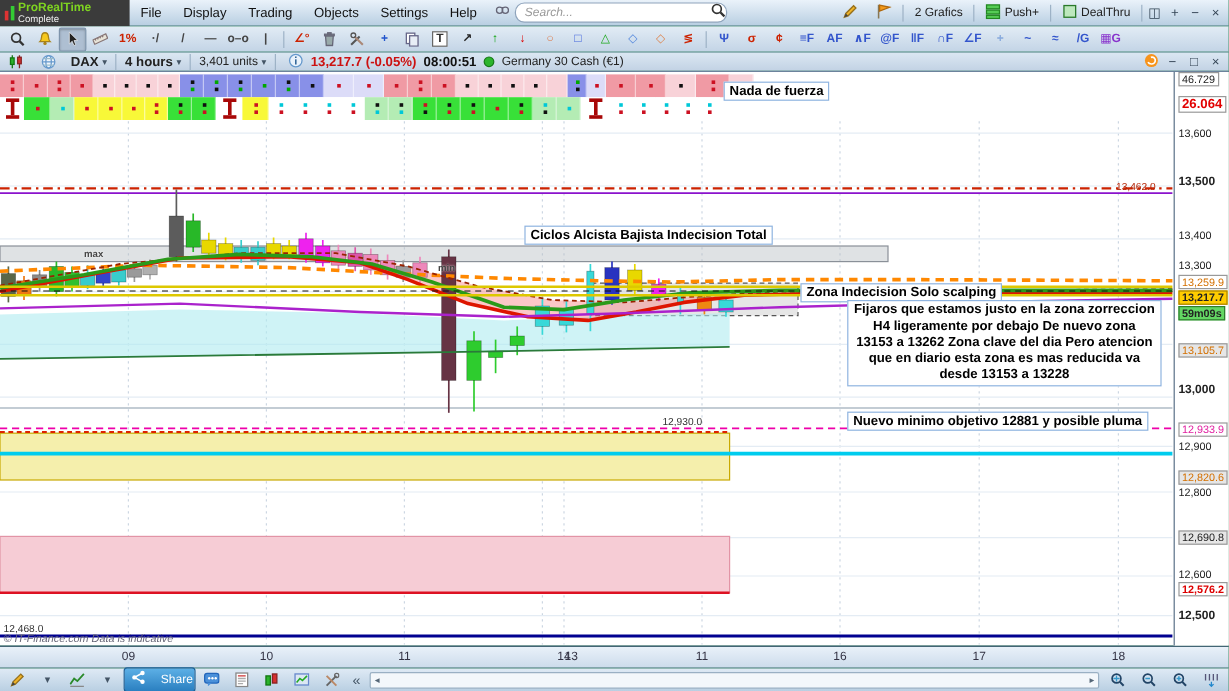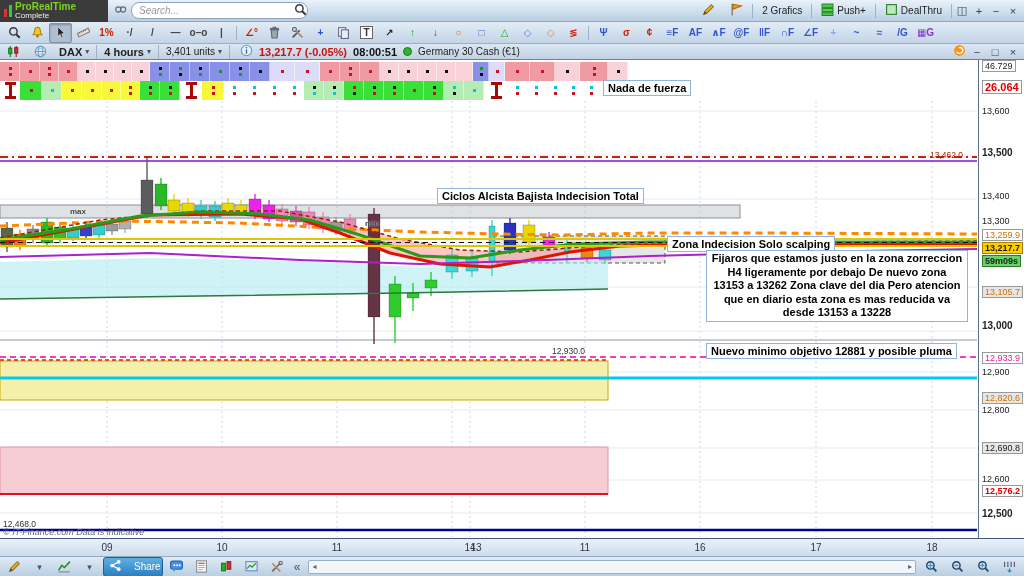--- a/index.html
+++ b/index.html
@@ -97,20 +97,28 @@
   <div id="logo">
     <span class="bars">
           <i></i>
           <i></i>
         </span>
     <span class="ltxt">
       <div class="l1">ProRealTime</div>
       <div class="l2">Complete</div>
     </span>
   </div>
+  <div id="menus" style="display: flex;">
+        <span class="menu-item">File</span>
+        <span class="menu-item">Display</span>
+        <span class="menu-item">Trading</span>
+        <span class="menu-item">Objects</span>
+        <span class="menu-item">Settings</span>
+        <span class="menu-item">Help</span>
+      </div>
   <div id="searchwrap">
     <span class="icon" id="adv-search"><svg viewBox="0 0 12 12" width="13" height="13">
             <circle cx="4" cy="6" r="2.4" fill="none" stroke="#667"></circle>
             <circle cx="8.4" cy="6" r="2.4" fill="none" stroke="#667"></circle>
             <line x1="5.8" y1="4" x2="6.6" y2="4" stroke="#667"></line>
           </svg></span>
     <input id="searchbox" placeholder="Search..." style="">
     <span id="search-mag"><svg viewBox="0 0 12 12" width="13" height="13">
             <circle cx="5" cy="5" r="3.4" fill="none" stroke="#333" stroke-width="1.3"></circle>
             <line x1="7.6" y1="7.6" x2="10.8" y2="10.8" stroke="#333" stroke-width="1.8"></line>
@@ -696,21 +704,21 @@
         <span class="cell" style="width: 18px; background: rgb(255, 255, 255);">
           <span class="dot" style="background: rgb(0, 200, 216);"></span>
           <span class="dot" style="background: rgb(204, 17, 34);"></span>
         </span>
         <span class="cell" style="width: 18px; background: rgb(255, 255, 255);">
           <span class="dot" style="background: rgb(0, 200, 216);"></span>
           <span class="dot" style="background: rgb(204, 17, 34);"></span>
         </span>
       </div>
 
-  <div class="ann" style="left:603px;top:20px">Nada de fuerza</div>
+  <div class="ann" style="left:603px;top:8px">Nada de fuerza</div>
   <div class="ann" style="left:437px;top:128px">Ciclos Alcista Bajista Indecision Total</div>
   <div class="ann" style="left:667px;top:176px">Zona Indecision Solo scalping</div>
   <div class="ann" id="ann-fijaros" style="left:706px;top:190px">Fijaros que estamos justo en la zona zorreccion H4 ligeramente por debajo De nuevo zona 13153 a 13262 Zona clave del dia Pero atencion que en diario esta zona es mas reducida va desde 13153 a 13228</div>
   <div class="ann" style="left:706px;top:283px">Nuevo minimo objetivo 12881 y posible pluma</div>
 
   <div id="axis">
         <div class="axl box" style="top: 6px;">46.729</div>
         <div class="axl box red-big" style="top: 27px;">26.064</div>
         <div class="axl " style="top: 51px;">13,600</div>
         <div class="axl bold" style="top: 92px;">13,500</div>

